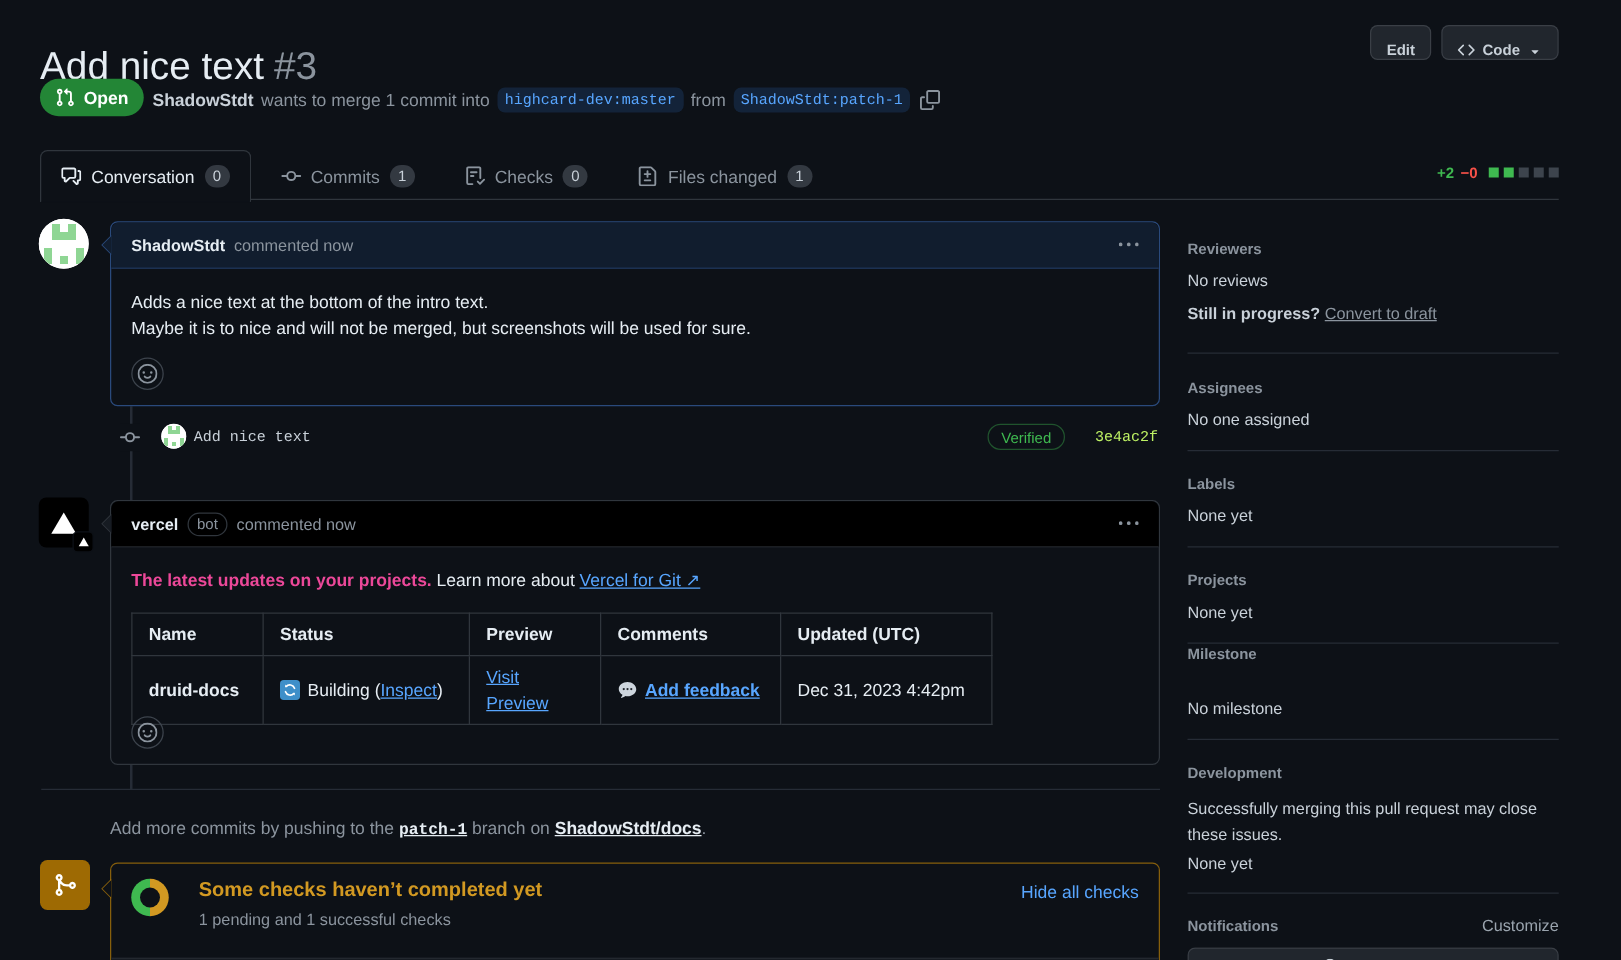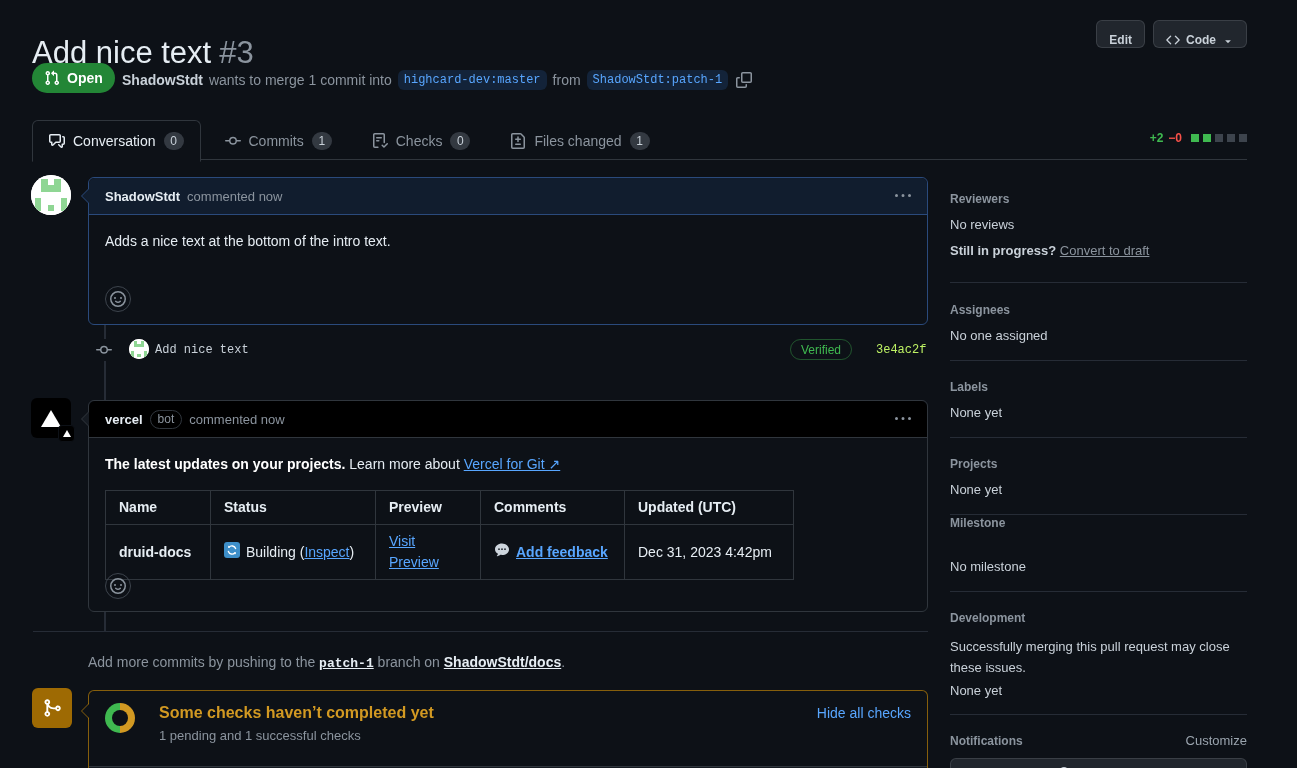--- a/index.html
+++ b/index.html
@@ -61,26 +61,26 @@
   .commit-msg{position:absolute;left:155px;top:343px;font-size:12px;color:#c9d1d9}
   .verified-badge{position:absolute;left:790px;top:339px;height:21px;padding:0 10px;border:1px solid rgba(63,185,80,.4);border-radius:999px;color:#3fb950;font-size:12px;line-height:21px;box-sizing:border-box}
   .commit-sha{position:absolute;left:876px;top:343px;font-size:12px;color:#bef264}
 
   
   .avatar-vercel{position:absolute;left:31px;top:398px;width:40px;height:40px;border-radius:6px;background:#000;display:flex;align-items:center;justify-content:center}
   .v-tri{width:0;height:0;border-left:10px solid transparent;border-right:10px solid transparent;border-bottom:17px solid #fff}
   .v-badge{position:absolute;right:-4px;bottom:-4px;width:15px;height:15px;border-radius:4px;background:#000;border:1px solid #0d1117;display:flex;align-items:center;justify-content:center}
   .v-badge span{width:0;height:0;border-left:4px solid transparent;border-right:4px solid transparent;border-bottom:7px solid #fff;display:block}
   .v-intro{white-space:nowrap}
-  .v-intro b{color:#ffffff}
+  .v-intro b{color:#ec4899}
   .link{color:#58a6ff;text-decoration:underline}
   .v-table{border-collapse:collapse;margin-top:15px}
   .v-table th,.v-table td{border:1px solid #30363d;padding:6px 13px;font-size:14px;text-align:left;color:#e6edf3;height:20px}
   .v-table th{font-weight:700}
-  .cell-flex{display:flex;align-items:flex-start;gap:6px}
+  .cell-flex{display:flex;align-items:center;gap:6px}
   .bold-link{font-weight:700}
 
   
   .hr-main{position:absolute;left:33px;top:631px;width:895px;height:1px;background:#262c36}
   .push-note{position:absolute;left:88px;top:654px;font-size:14px;color:#8b949e}
   .push-note .branch-link{font-family:"Liberation Mono","DejaVu Sans Mono",monospace;font-size:13px;color:#e6edf3;text-decoration:underline;font-weight:700}
   .push-note .repo-link{color:#e6edf3;font-weight:700;text-decoration:underline}
 
   
   .checks-icon{position:absolute;left:32px;top:688px;width:40px;height:40px;border-radius:6px;background:#9e6a03;display:flex;align-items:center;justify-content:center;color:#fff}
@@ -230,20 +230,21 @@
     <span class="author">ShadowStdt</span>
     <span>commented now</span>
     <span class="kebab">
         <svg width="16" height="16" viewBox="0 0 16 16" fill="currentColor">
           <path d="M8 9a1.5 1.5 0 1 0 0-3 1.5 1.5 0 0 0 0 3ZM1.5 9a1.5 1.5 0 1 0 0-3 1.5 1.5 0 0 0 0 3Zm13 0a1.5 1.5 0 1 0 0-3 1.5 1.5 0 0 0 0 3Z"></path>
         </svg>
       </span>
   </div>
   <div class="c-body">
     <div>Adds a nice text at the bottom of the intro text.</div>
+    <div>Maybe it is to nice and will not be merged, but screenshots will be used for sure.</div>
   </div>
   <div class="emoji-btn">
       <svg width="16" height="16" viewBox="0 0 16 16" fill="currentColor">
         <path d="M1.5 8a6.5 6.5 0 1 1 13 0 6.5 6.5 0 0 1-13 0ZM8 0a8 8 0 1 0 0 16A8 8 0 0 0 8 0ZM5 8a1 1 0 1 0 0-2 1 1 0 0 0 0 2Zm7-1a1 1 0 1 1-2 0 1 1 0 0 1 2 0ZM5.32 9.636a.75.75 0 0 1 1.038.175l.007.009c.103.118.22.222.35.31.264.178.683.37 1.285.37.602 0 1.02-.192 1.285-.371.13-.088.247-.192.35-.31l.007-.008a.75.75 0 0 1 1.222.87 3.331 3.331 0 0 1-.728.683c-.474.322-1.18.63-2.136.63s-1.662-.308-2.136-.63a3.331 3.331 0 0 1-.728-.683.75.75 0 0 1 .184-1.045Z"></path>
       </svg>
     </div>
 </div>
 
 <div class="commit-icon">
     <svg width="16" height="16" viewBox="0 0 16 16" fill="currentColor">

